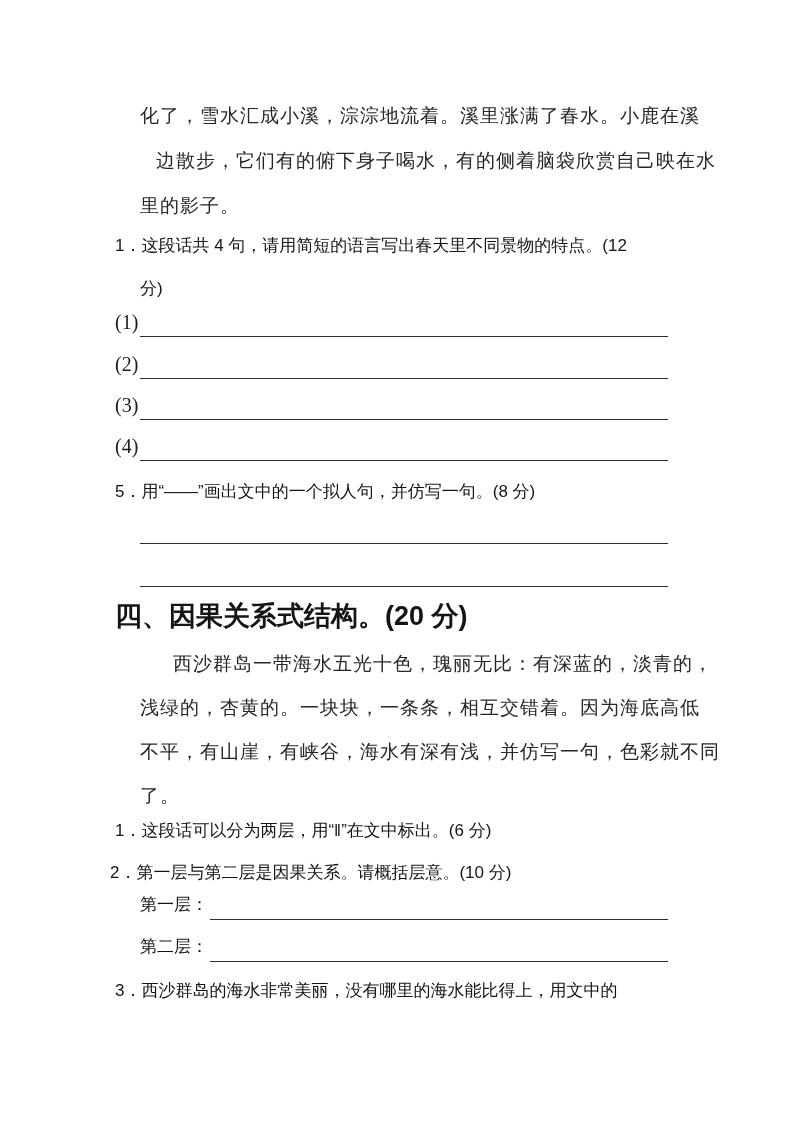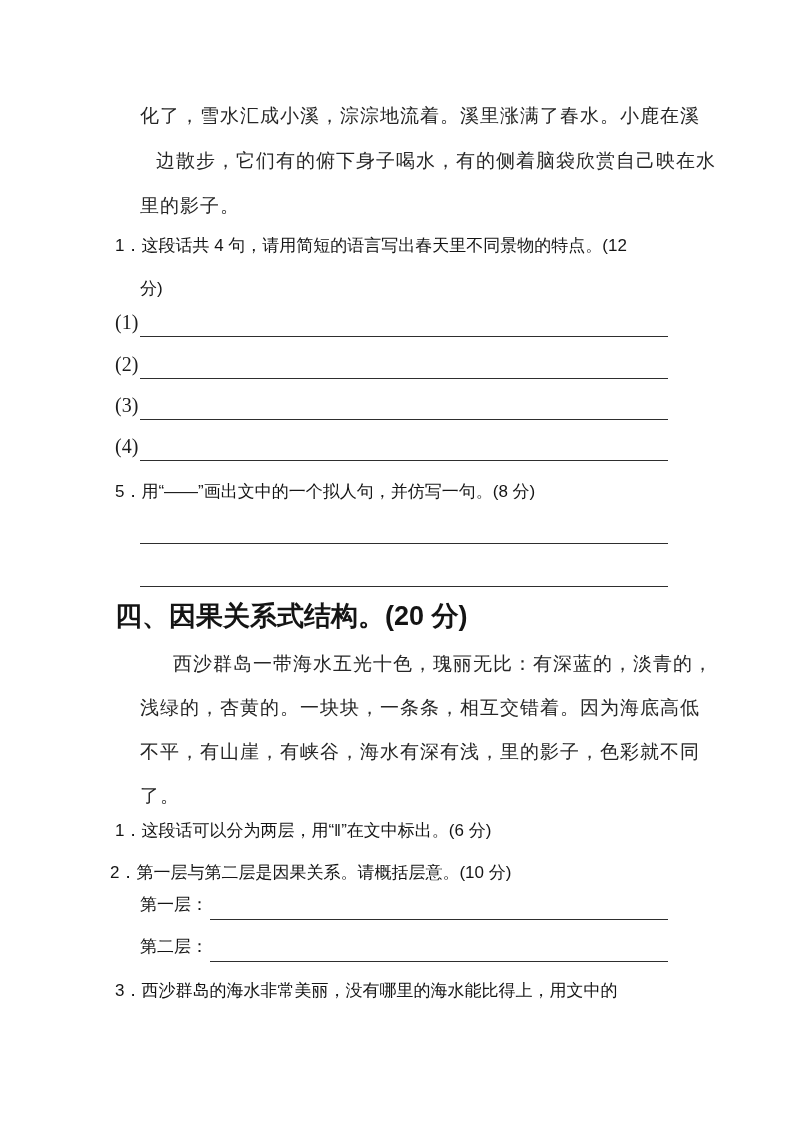--- a/index.html
+++ b/index.html
@@ -88,21 +88,21 @@
 
   <div class="row hei" style="left:115px; top:477px;">5．用“——”画出文中的一个拟人句，并仿写一句。(8 分)</div>
 
   <div class="row" style="left:140px; top:513px; width:528px; height:30px; border-bottom:1.5px solid #2e2e2e;"></div>
   <div class="row" style="left:140px; top:556px; width:528px; height:30px; border-bottom:1.5px solid #2e2e2e;"></div>
 
   <div class="row hei bold" style="left:115px; top:601px;">四、因果关系式结构。(20 分)</div>
 
   <div class="row kai" style="left:173px; top:648px;">西沙群岛一带海水五光十色，瑰丽无比：有深蓝的，淡青的，</div>
   <div class="row kai" style="left:140px; top:692px;">浅绿的，杏黄的。一块块，一条条，相互交错着。因为海底高低</div>
-  <div class="row kai" style="left:140px; top:736px;">不平，有山崖，有峡谷，海水有深有浅，里的影子，色彩就不同</div>
+  <div class="row kai" style="left:140px; top:736px;">不平，有山崖，有峡谷，海水有深有浅，并仿写一句，色彩就不同</div>
   <div class="row kai" style="left:140px; top:780px;">了。</div>
 
   <div class="row hei" style="left:115px; top:816px;">1．这段话可以分为两层，用“‖”在文中标出。(6 分)</div>
   <div class="row hei" style="left:110px; top:858px;">2．第一层与第二层是因果关系。请概括层意。(10 分)</div>
 
   <div class="row fill-row" style="left:140px; top:894px; width:528px; height:26px;">
     <span class="hei fill-label">第一层：</span>
     <span class="fill-line"></span>
   </div>
   <div class="row fill-row" style="left:140px; top:936px; width:528px; height:26px;">

